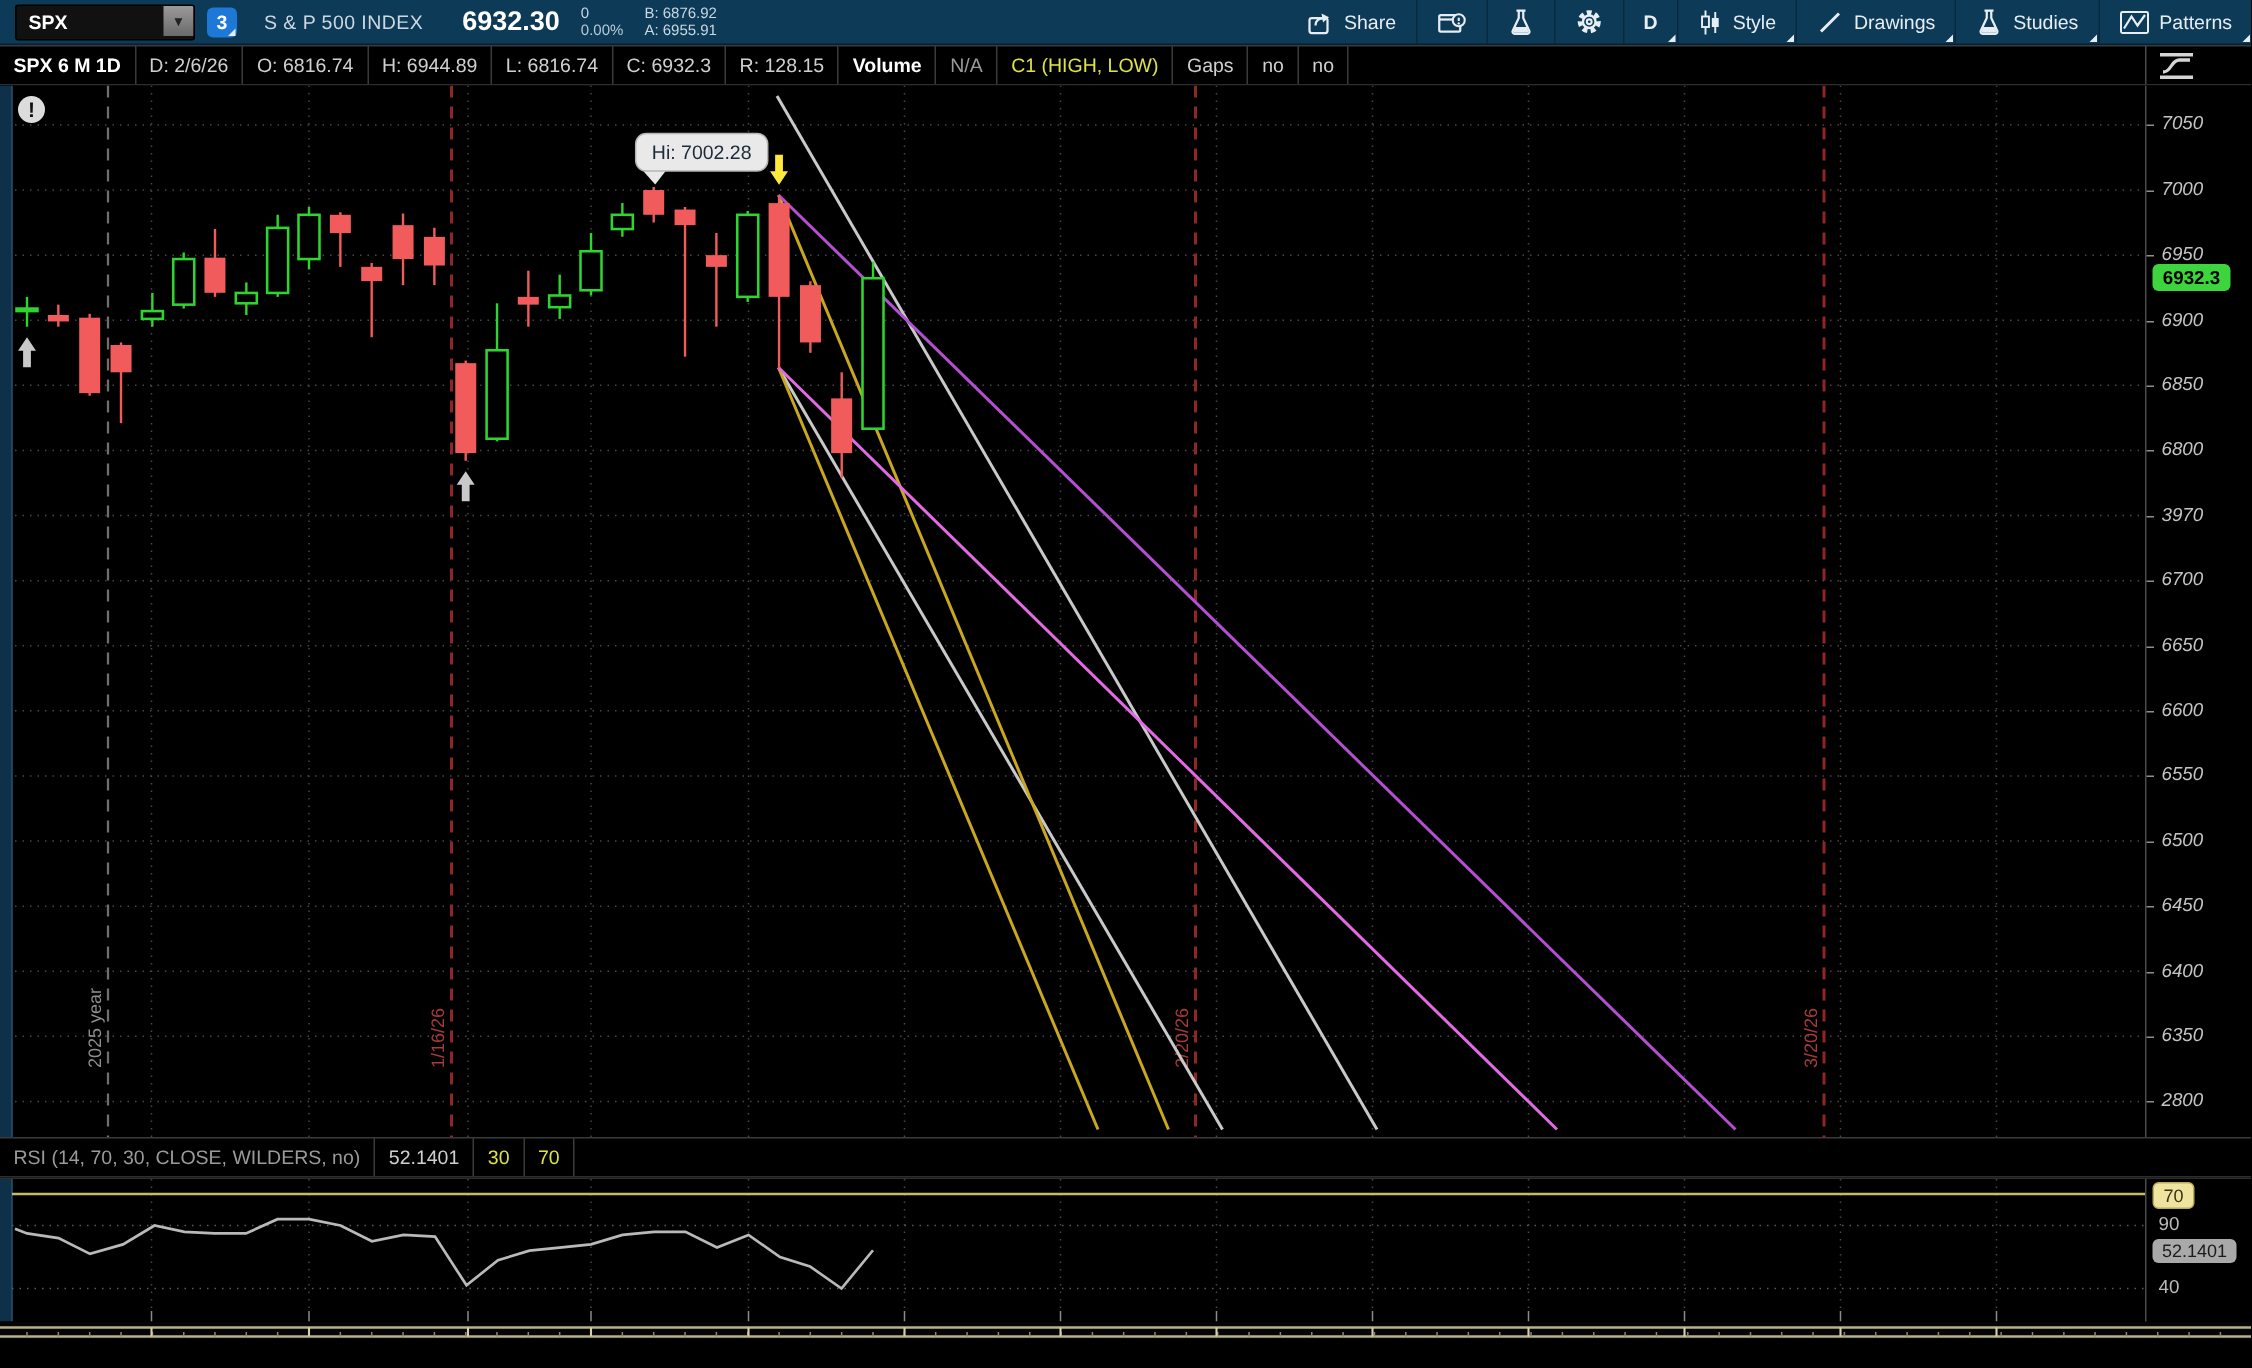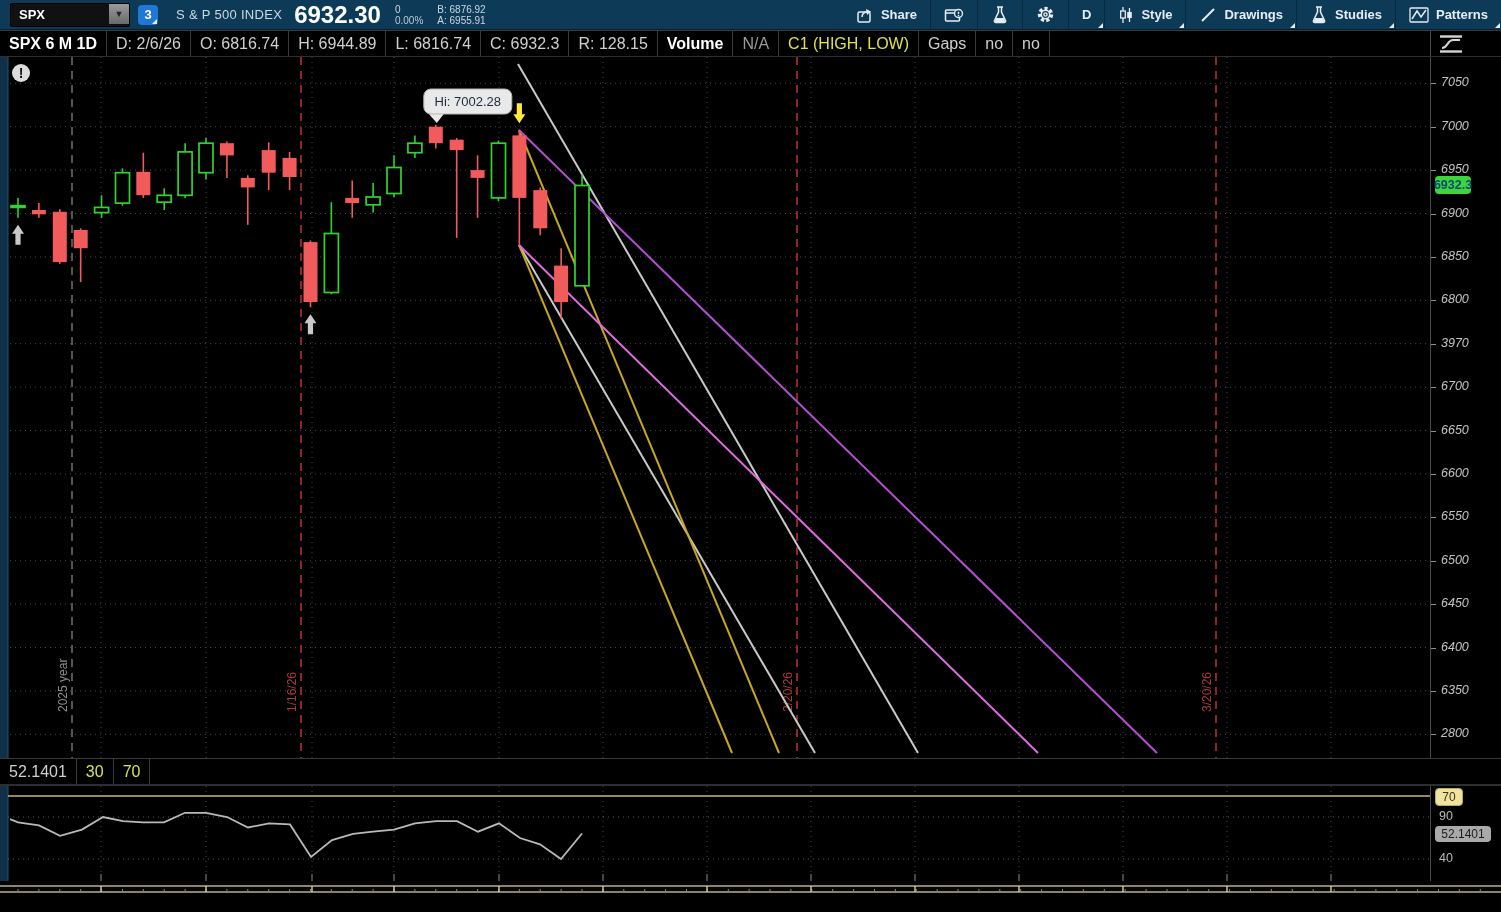--- a/index.html
+++ b/index.html
@@ -6,46 +6,46 @@
   .app{position:relative;width:1501px;height:912px;background:#000;font-family:"Liberation Sans",sans-serif;overflow:hidden;}
 
   
   .toolbar{display:flex;align-items:center;height:30px;background:#0d3a57;border-bottom:1px solid #062133;color:#e6edf3;font-size:13px;box-sizing:border-box;}
   .symbox{display:flex;margin-left:10px;width:118px;height:22px;background:#111;border:1px solid #000;border-radius:2px;overflow:hidden;}
   .symbox input{flex:1;background:transparent;border:none;outline:none;color:#fff;font-size:13px;font-weight:bold;padding:0 0 0 8px;width:70px;font-family:"Liberation Sans",sans-serif;}
   .symdrop{width:20px;height:20px;background:linear-gradient(#9a9a9a,#6a6a6a);display:flex;align-items:center;justify-content:center;color:#222;font-size:9px;}
   .linkbadge{position:relative;margin-left:8px;width:20px;height:20px;background:#1e78d7;border-radius:4px;color:#fff;font-weight:bold;font-size:13px;display:flex;align-items:center;justify-content:center;}
   .corner{position:absolute;right:1px;bottom:1px;width:0;height:0;border-bottom:5px solid #e6edf3;border-left:5px solid transparent;}
   .symname{margin-left:18px;color:#ccd9e2;letter-spacing:.3px;}
-  .lastpx{margin-left:12px;font-size:24px;font-weight:bold;color:#fff;}
+  .lastpx{margin-left:26px;font-size:18px;font-weight:bold;color:#fff;}
   .stack{margin-left:14px;display:flex;flex-direction:column;justify-content:center;font-size:10px;line-height:11px;color:#b9cbd8;}
   .stack .v{color:#c9d8e3;}
   .tb-right{margin-left:auto;display:flex;align-items:stretch;height:100%;}
   .tbtn{position:relative;display:flex;align-items:center;gap:7px;padding:0 13px;cursor:pointer;}
   .tbtn + .tbtn{border-left:1px solid rgba(0,0,0,.28);}
   .tbtn svg{display:block;}
-  .tbtn .lbl{white-space:nowrap;font-weight:bold;}
+  .tbtn .lbl{white-space:nowrap;}
 
   
   .band{display:flex;height:27px;background:#000;box-sizing:border-box;border-bottom:1px solid #2e2e2e;}
   .cells{display:flex;width:1430px;box-sizing:border-box;}
-  .cell{display:flex;align-items:center;padding:0 9px;border-right:1px solid #3a3a3a;border-top:1px solid #3a3a3a;font-size:16px;color:#cfcfcf;white-space:nowrap;box-sizing:border-box;}
+  .cell{display:flex;align-items:center;padding:0 9px;border-right:1px solid #3a3a3a;border-top:1px solid #3a3a3a;font-size:13px;color:#cfcfcf;white-space:nowrap;box-sizing:border-box;}
   .cell.title{color:#fff;font-weight:bold;}
   .cell.dim{color:#9a9a9a;}
   .cell.yellow{color:#dde24a;}
   .cellcorner{flex:1;border-top:1px solid #3a3a3a;}
   .ohlc-corner{width:71px;display:flex;align-items:center;justify-content:flex-start;padding-left:6px;border-left:1px solid #4a4a4a;border-top:1px solid #3a3a3a;box-sizing:border-box;}
 
   
   .chart-wrap{position:relative;display:flex;height:701px;background:#000;}
   .rsi-wrap{position:relative;display:flex;height:95px;background:#000;border-top:1px solid #2e2e2e;}
   .price-axis,.rsi-axis{position:relative;width:71px;background:#000;border-left:1px solid #4a4a4a;box-sizing:border-box;font-size:12.5px;color:#c4c4c4;}
   .ptick{position:absolute;left:10px;font-style:italic;}
   .ptickmark{position:absolute;left:0;width:5px;height:1px;background:#8f8f8f;}
-  .pbadge{position:absolute;left:4px;width:36px;height:18px;background:#3ed43e;border-radius:4px;color:#0c4a6e;font-weight:bold;font-size:12.5px;display:flex;align-items:center;justify-content:center;}
+  .pbadge{position:absolute;left:4px;width:52px;height:18px;background:#3ed43e;border-radius:4px;color:#000000;font-weight:bold;font-size:12.5px;display:flex;align-items:center;justify-content:center;}
   .rbadge-y{position:absolute;left:4px;width:26px;height:16px;background:#efe3a0;border:1px solid #b7a95e;border-radius:4px;color:#3a3317;font-size:12px;display:flex;align-items:center;justify-content:center;}
   .rbadge-g{position:absolute;left:4px;width:56px;height:16px;background:#a9a9a9;border-radius:4px;color:#1c1c1c;font-size:12px;display:flex;align-items:center;justify-content:center;}
   .rlab{position:absolute;left:8px;color:#b9b9b9;font-size:12.5px;}
 
   
   .slider-row{height:12px;background:#050505;}
   .date-axis{position:relative;height:20px;background:#050505;color:#d2d2d2;font-size:13px;}
   .dtick{position:absolute;top:2px;transform:translateX(-50%);}
 </style>
 </head>
@@ -314,20 +314,21 @@
         <div class="ptickmark" style="top:634px"></div>
         <div class="ptick" style="top:626px">6350</div>
         <div class="ptickmark" style="top:677px"></div>
         <div class="ptick" style="top:669px">2800</div>
         <div class="pbadge" style="top:119px">6932.3</div>
       </div>
   </div>
 
   <div class="band">
     <div class="cells" id="rsi-cells">
+        <div class="cell dim">RSI (14, 70, 30, CLOSE, WILDERS, no)</div>
         <div class="cell plain">52.1401</div>
         <div class="cell yellow">30</div>
         <div class="cell yellow">70</div>
         <div class="cellcorner"></div>
       </div>
     <div style="width:71px;border-top:1px solid #3a3a3a;box-sizing:border-box;"></div>
   </div>
 
   <div class="rsi-wrap">
     <svg id="rsi-chart" width="1430" height="95">

